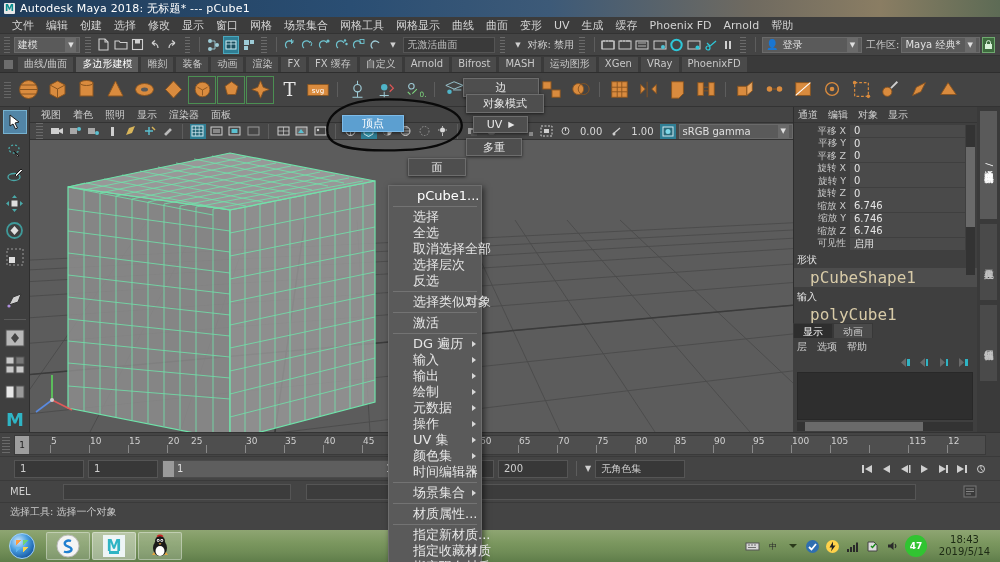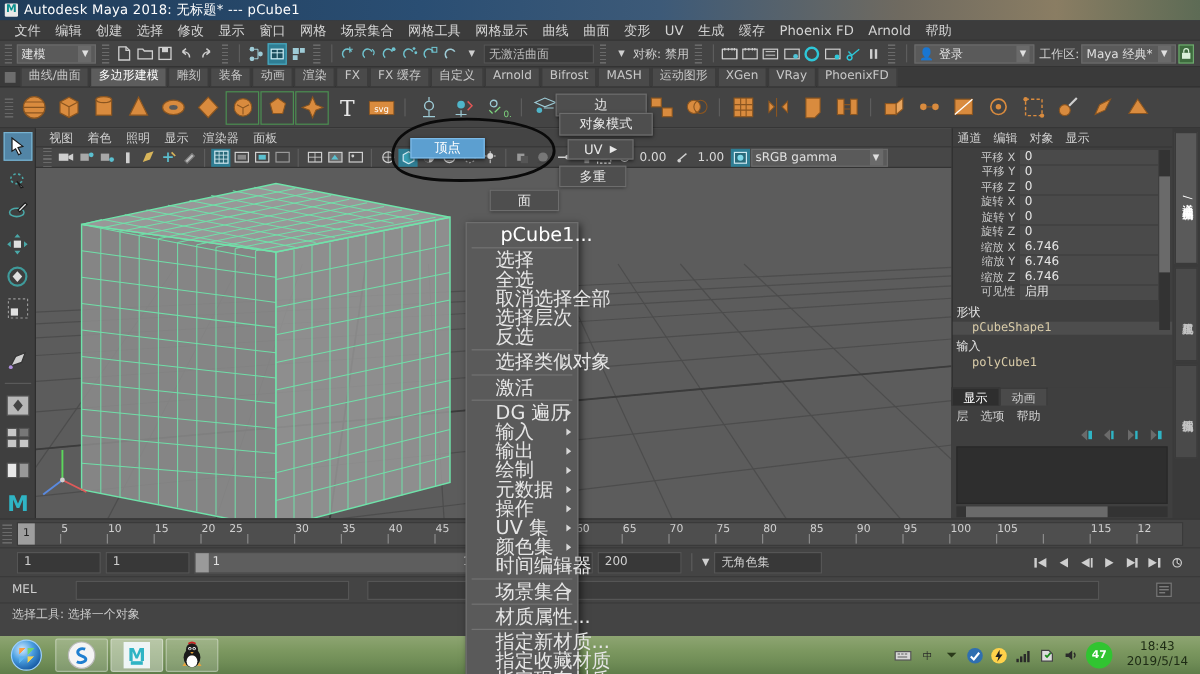--- a/index.html
+++ b/index.html
@@ -94,21 +94,21 @@
   .tbx { width:24px; height:24px; display:flex; align-items:center; justify-content:center; }
   .tbx.sel { background:#5285a6; border:1px solid #77b2d0;}
   .tbxdiv { width:22px; height:1px; background:#5a5a5a; margin:3px 0;}
 
   
   .vp { position:absolute; left:30px; top:107px; width:763px; height:325px; background:#5a5a5a; overflow:hidden;}
   .vpmenus { position:absolute; left:0; top:0; width:763px; height:16px; background:#444;
     display:flex; align-items:center; padding-left:5px; border-bottom:1px solid #333;}
   .vpmenus .mi{ padding:0 6px; font-size:10px; color:#d0d0d0; }
   .vptools { position:absolute; left:0; top:16px; width:763px; height:17px; background:#474747;
-    display:flex; align-items:center; padding-left:3px; gap:1px; border-bottom:1px solid #333;}
+    display:flex; align-items:center; padding-left:3px; gap:1px; border-bottom:1px solid #333;justify-content:space-between;}
   .vpi { width:16px; height:15px; display:flex;align-items:center;justify-content:center;font-size:9px;color:#ccc;}
   .vpi.on{ background:#2f7e94; }
   .vpi.blue{ color:#59c6d6; }
 
   .vpcanvas { position:absolute; left:0; top:33px; width:763px; height:292px;
      background:linear-gradient(to bottom,#5e5e5e 0%,#565656 55%,#6a6a6a 56%,#636363 100%); }
 
   
   .callout {
     position:absolute; background:#4e4e4e; border:1px solid #6d6d6d; color:#e8e8e8;
@@ -121,21 +121,21 @@
   .chbox { position:absolute; left:793px; top:107px; width:184px; height:325px; background:#3f3f3f;
     border-left:1px solid #2e2e2e; }
   .chmenus{ display:flex; align-items:center; height:16px; padding-left:4px; gap:10px; font-size:10px; color:#d0d0d0;
     border-bottom:1px solid #353535;}
   .chrows { padding-top:2px; }
   .chrow { display:flex; align-items:center; height:12.5px; font-size:10px;}
   .chrow .nm { width:56px; text-align:right; padding-right:4px; color:#c9c9c9; font-size:9.5px;}
   .chrow .vl { flex:1; background:#4a4a4a; color:#e6e6e6; height:12px; line-height:12px; padding-left:4px;
       margin-right:12px; font-size:10px;}
   .chsection { font-size:10px; color:#e2e2e2; padding:3px 0 1px 3px; }
-  .chitem { font-size:10px; color:#d8cba8; padding-left:16px; font-family:"DejaVu Sans Mono",monospace; }
+  .chitem { font-size:16px; color:#d8cba8; padding-left:16px; font-family:"DejaVu Sans Mono",monospace; }
   .chitem.hl { background:#4d4d4d; }
   .chscroll{ position:absolute; right:2px; top:18px; width:9px; height:150px; background:#333;}
   .chscroll i{ position:absolute; left:0; top:22px; width:9px; height:80px; background:#6a6a6a; display:block;}
 
   
   .layered { position:absolute; left:793px; top:323px; width:184px; height:109px; background:#3f3f3f; }
   .ltabs{ display:flex; height:15px; }
   .ltab{ font-size:10px; padding:1px 9px; background:#4a4a4a; color:#ccc; border:1px solid #383838; border-bottom:none;}
   .ltab.active{ background:#2e2e2e; color:#fff;}
   .lmenus{ display:flex; gap:10px; padding:2px 0 0 4px; font-size:10px; color:#d0d0d0;}
@@ -206,21 +206,21 @@
   .tb-item.active{ background:rgba(255,255,255,.4); }
   .tray{ position:absolute; right:0; top:0; height:32px; display:flex; align-items:center; gap:5px; padding-right:6px;}
   .tri{ width:15px; height:15px; display:flex; align-items:center; justify-content:center; font-size:10px; color:#2a2a2a;}
   .battery{ width:22px;height:22px;border-radius:50%;background:#31c431;color:#fff;font-size:9px;
      display:flex;align-items:center;justify-content:center;font-weight:bold;}
   .clock{ text-align:center; color:#1d2a14; font-size:10px; line-height:12px; padding-left:3px; width:62px;}
 
   
   .ctxmenu{ position:absolute; left:388px; top:185px; width:94px; background:#5a5a5a;
      border:1px solid #6e6e6e; z-index:60; padding:2px 0; box-shadow:2px 2px 6px rgba(0,0,0,.55);}
-  .ctxitem{ position:relative; height:16px; line-height:16px; font-size:16px; color:#e6e6e6;
+  .ctxitem{ position:relative; height:16px; line-height:16px; font-size:13px; color:#e6e6e6;
      padding-left:24px; padding-right:14px; white-space:nowrap;}
   .ctxitem.title{ color:#ffffff; padding-left:28px; }
   .ctxdiv{ height:1px; background:#737373; margin:2px 4px;}
   .ctxarrow{ position:absolute; right:5px; top:5px; width:0; height:0;
      border-left:4px solid #d8d8d8; border-top:3px solid transparent; border-bottom:3px solid transparent;}
   .ctxcheck{ position:absolute; right:6px; top:4px; width:7px; height:7px; border:1px solid #c8c8c8;}
 
   
   .inkring{ position:absolute; left:318px; top:95px; width:160px; height:62px; z-index:45; pointer-events:none;}
 </style>

